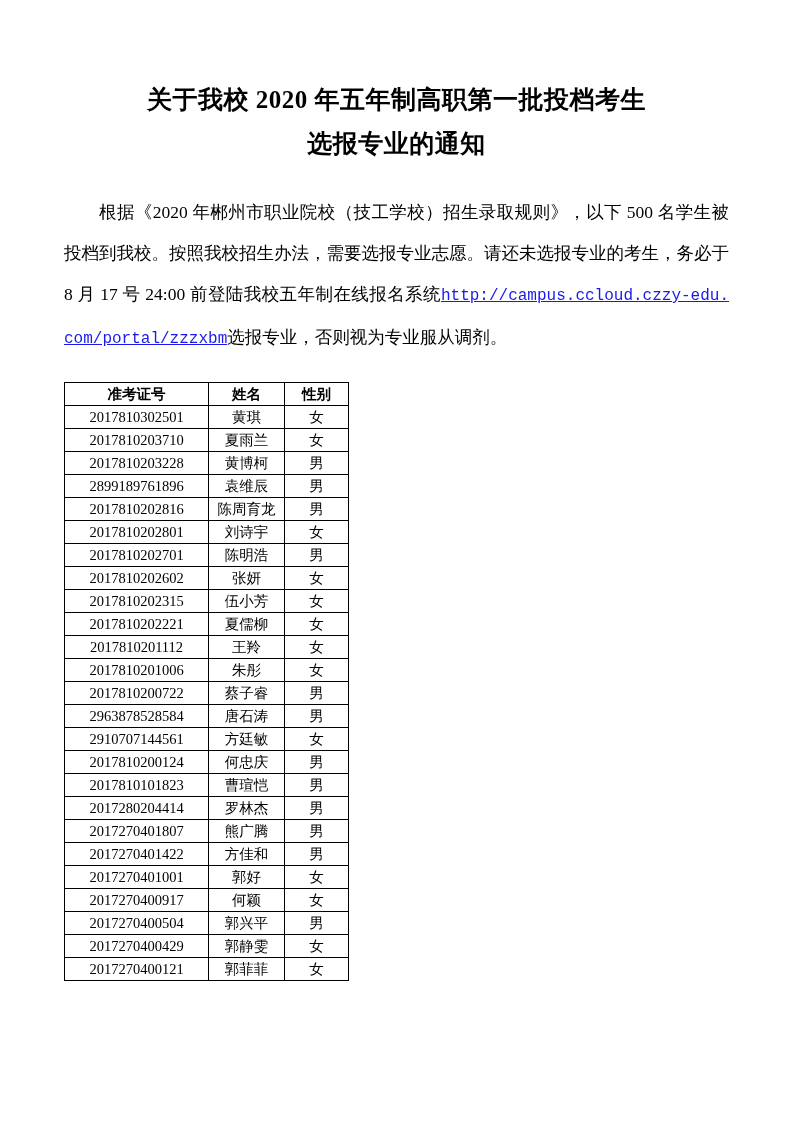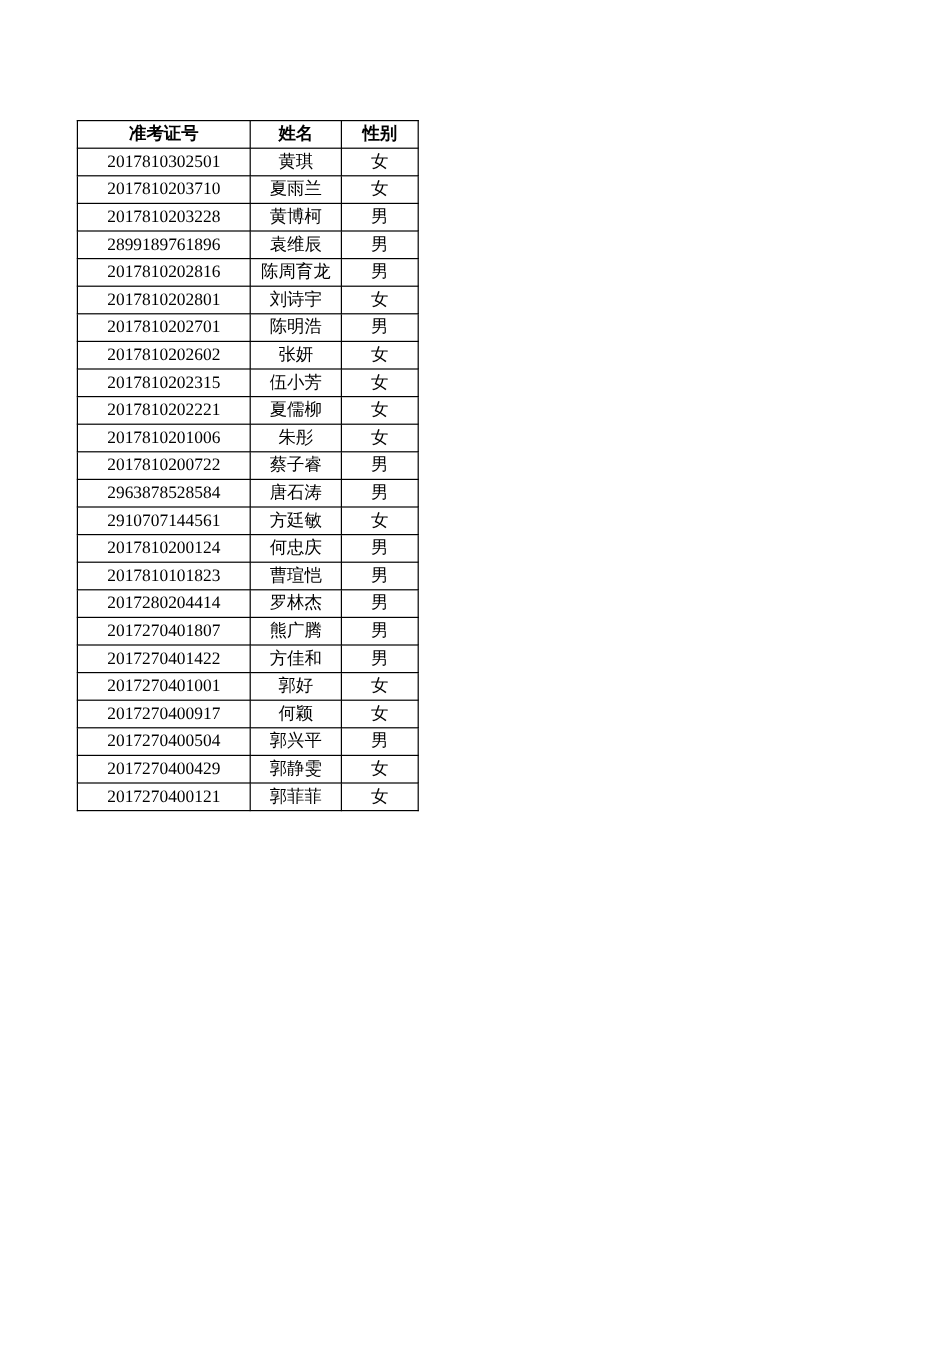--- a/index.html
+++ b/index.html
@@ -75,21 +75,28 @@
   }
   col.c-id { width: 144px; }
   col.c-name { width: 76px; }
   col.c-sex { width: 64px; }
 </style>
 </head>
 <body>
 
 <div class="page">
 
-
+  <h1 class="doc-title">
+    <span>关于我校 2020 年五年制高职第一批投档考生</span>
+    <span class="line2">选报专业的通知</span>
+  </h1>
+
+  <div class="body-text">
+    <p><span>根据《2020 年郴州市职业院校（技工学校）招生录取规则》，以下 500 名学生被投档到我校。按照我校招生办法，需要选报专业志愿。请还未选报专业的考生，务必于 8 月 17 号 24:00 前登陆我校五年制在线报名系统</span><a class="link" href="#">http://campus.ccloud.czzy-edu.com/portal/zzzxbm</a><span>选报专业，否则视为专业服从调剂。</span></p>
+  </div>
 
   <div class="table-wrap">
     <table class="roster">
       <colgroup>
         <col class="c-id">
         <col class="c-name">
         <col class="c-sex">
       </colgroup>
       <thead>
         <tr>
@@ -143,20 +150,25 @@
             <td>2017810202315</td>
             <td>伍小芳</td>
             <td>女</td>
           </tr>
           <tr>
             <td>2017810202221</td>
             <td>夏儒柳</td>
             <td>女</td>
           </tr>
           <tr>
+            <td>2017810201112</td>
+            <td>王羚</td>
+            <td>女</td>
+          </tr>
+          <tr>
             <td>2017810201006</td>
             <td>朱彤</td>
             <td>女</td>
           </tr>
           <tr>
             <td>2017810200722</td>
             <td>蔡子睿</td>
             <td>男</td>
           </tr>
           <tr>

